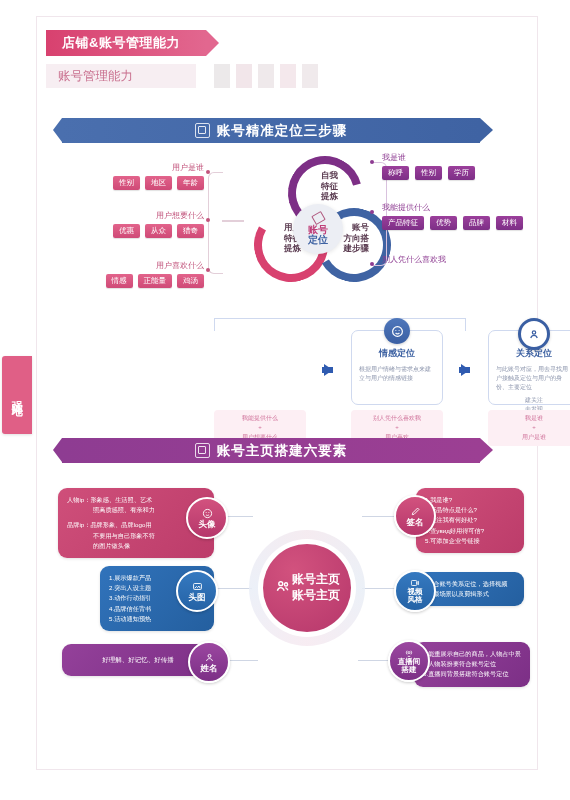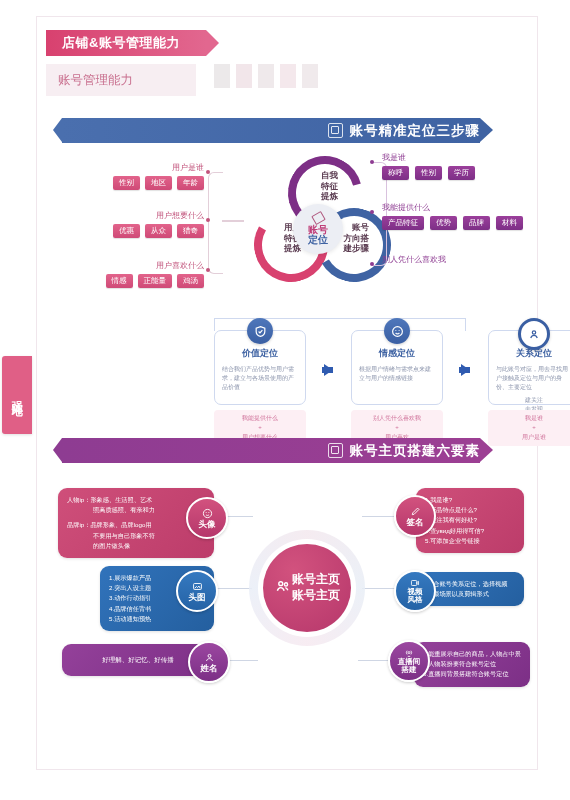--- a/index.html
+++ b/index.html
@@ -36,36 +36,36 @@
     background:linear-gradient(90deg,#d8416f,#e2678f);
     color:#fff;font-size:13px;font-weight:bold;letter-spacing:.5px;
     display:flex;align-items:center;padding-left:16px;box-sizing:border-box;
   }
   .hdr1::after{
     content:"";position:absolute;right:-13px;top:0;width:0;height:0;
     border-top:13px solid transparent;border-bottom:13px solid transparent;
     border-left:13px solid #e2678f;
   }
   .hdr2{
-    position:absolute;left:46px;top:64px;width:150px;height:32px;
+    position:absolute;left:46px;top:64px;width:150px;height:24px;
     background:#f7eef2;color:#c9708f;font-size:12.5px;
     display:flex;align-items:center;padding-left:12px;box-sizing:border-box;
   }
   .deco-blocks{position:absolute;left:214px;top:64px;display:flex;gap:6px;}
   .deco-blocks i{display:block;width:16px;height:24px;background:#ece9ea;}
   .deco-blocks i:nth-child(1){background:#ece9ea;}
   .deco-blocks i:nth-child(2){background:#f2e6ea;}
   .deco-blocks i:nth-child(3){background:#efe9eb;}
   .deco-blocks i:nth-child(4){background:#f4e8ec;}
   .deco-blocks i:nth-child(5){background:#f0eaec;}
 
   
   .banner{
     position:absolute;left:62px;width:418px;height:25px;
-    display:flex;align-items:center;justify-content:flex-end;gap:7px;
+    display:flex;align-items:center;justify-content:center;gap:7px;
     color:#fff;font-size:13.5px;font-weight:bold;letter-spacing:1px;
   }
   .banner::before{
     content:"";position:absolute;left:-9px;top:0;width:0;height:0;
     border-top:12.5px solid transparent;border-bottom:12.5px solid transparent;
   }
   .banner::after{
     content:"";position:absolute;right:-13px;top:0;width:0;height:0;
     border-top:12.5px solid transparent;border-bottom:12.5px solid transparent;
   }
@@ -350,30 +350,20 @@
 
     <div class="rgroup" style="left:346px;top:106px;">
       <div class="rlabel">别人凭什么喜欢我</div>
     </div>
   </div>
 
   <div class="s2">
 
     <div class="toprail" style="left:178px;top:0;width:250px;height:12px;"></div>
 
-    <div class="stepbox" style="left:178px;top:12px;height:75px;">
-      <div class="stepicon">
-        <svg width="13" height="13" viewBox="0 0 24 24" fill="none" stroke="#fff" stroke-width="2.2">
-          <path d="M12 3l8 3v6c0 5-3.5 8-8 9-4.5-1-8-4-8-9V6z"></path>
-          <path d="M8.5 12l2.5 2.5 4.5-5"></path>
-        </svg>
-      </div>
-      <div class="sh">价值定位</div>
-      <div class="sb">结合我们产品优势与用户需求，建立与各场景使用的产品价值</div>
-    </div>
     <div class="stepcap" style="left:178px;top:92px;">
       我能提供什么<br>+<br>用户想要什么
     </div>
 
     <div class="arrow" style="left:288px;top:46px;"></div>
 
     <div class="stepbox" style="left:315px;top:12px;height:75px;">
       <div class="stepicon">
         <svg width="13" height="13" viewBox="0 0 24 24" fill="none" stroke="#fff" stroke-width="2.2">
           <circle cx="12" cy="12" r="9"></circle>

